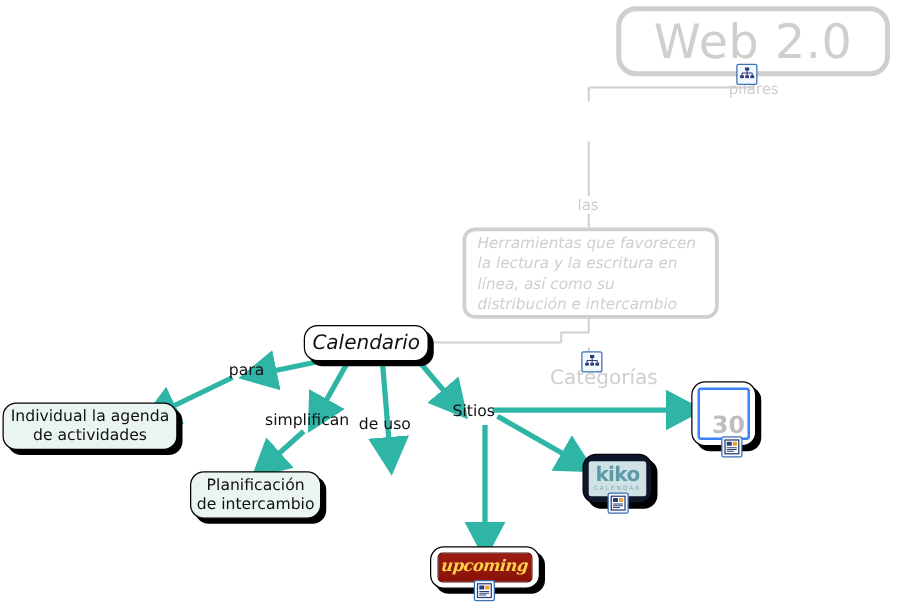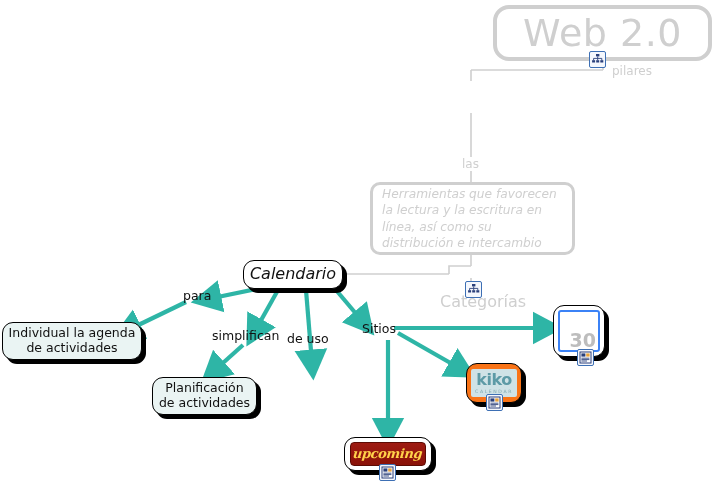--- a/index.html
+++ b/index.html
@@ -48,21 +48,21 @@
     font-style:italic;text-align:left;justify-content:flex-start;padding:7px 9px;
     line-height:1.32;border-radius:10px;
   }
   #herramientas .txt{text-align:left;}
 
   #calendario{left:243px;top:260px;width:100px;height:29px;font-size:16px;font-style:italic;}
   #organizar{left:2px;top:322px;width:140px;height:38px;font-size:12.5px;}
   #planificacion{left:152px;top:377px;width:105px;height:38px;font-size:12.5px;}
   #individual{left:273px;top:369px;width:84px;height:38px;font-size:12.5px;}
   #upcoming{left:344px;top:437px;width:88px;height:34px;background:#ffffff;}
-  #kiko{left:466px;top:363px;width:56px;height:40px;background:#f97316;}
+  #kiko{left:466px;top:363px;width:56px;height:40px;background:#0f172a;}
   #cal30{left:553px;top:305px;width:52px;height:52px;background:#ffffff;}
 
   
   .upc-logo{width:74px;height:22px;border-radius:4px;
     background:linear-gradient(#9e1b12,#8a1208);border:1px solid #5d0b04;
     display:flex;align-items:center;justify-content:center;overflow:hidden;}
   .upc-logo span{font-family:"DejaVu Serif","Liberation Serif",serif;
     font-style:italic;font-weight:bold;font-size:13px;color:#ffd24a;
     letter-spacing:-.4px;transform:skewX(-6deg);}
   .kiko-logo{width:46px;height:28px;background:#cfe2e6;border-radius:2px;
@@ -125,21 +125,21 @@
     <span class="txt">Calendario</span>
   </div>
 
   <div class="node solid" id="organizar">
     <span class="txt">Individual la agenda
 de actividades</span>
   </div>
 
   <div class="node solid" id="planificacion">
     <span class="txt">Planificación
-de actividades</span>
+de intercambio</span>
   </div>
 
 
   <div class="node solid" id="upcoming">
     <div class="upc-logo">
       <span>upcoming</span>
     </div>
   </div>
 
   <div class="node solid" id="kiko">
@@ -148,21 +148,21 @@
       <div class="k2">CALENDAR</div>
     </div>
   </div>
 
   <div class="node solid" id="cal30">
     <div class="cal-face">
       <span>30</span>
     </div>
   </div>
 
-  <div class="linklabel ghosted" style="left:612px;top:64px;font-size:12px;">pilares</div>
+  <div class="linklabel ghosted" style="left:583px;top:64px;font-size:12px;">pilares</div>
   <div class="linklabel ghosted" style="left:462px;top:157px;font-size:12px;">las</div>
   <div class="linklabel ghosted" style="left:440px;top:266px;font-size:16px;margin-top:26px;">Categorías</div>
 
   <div class="linklabel" style="left:183px;top:288px;">para</div>
   <div class="linklabel" style="left:212px;top:328px;">simplifican</div>
   <div class="linklabel" style="left:287px;top:331px;">de uso</div>
   <div class="linklabel" style="left:362px;top:321px;">Sitios</div>
 
   <div class="badge" style="left:589px;top:51px;">
     <span>

